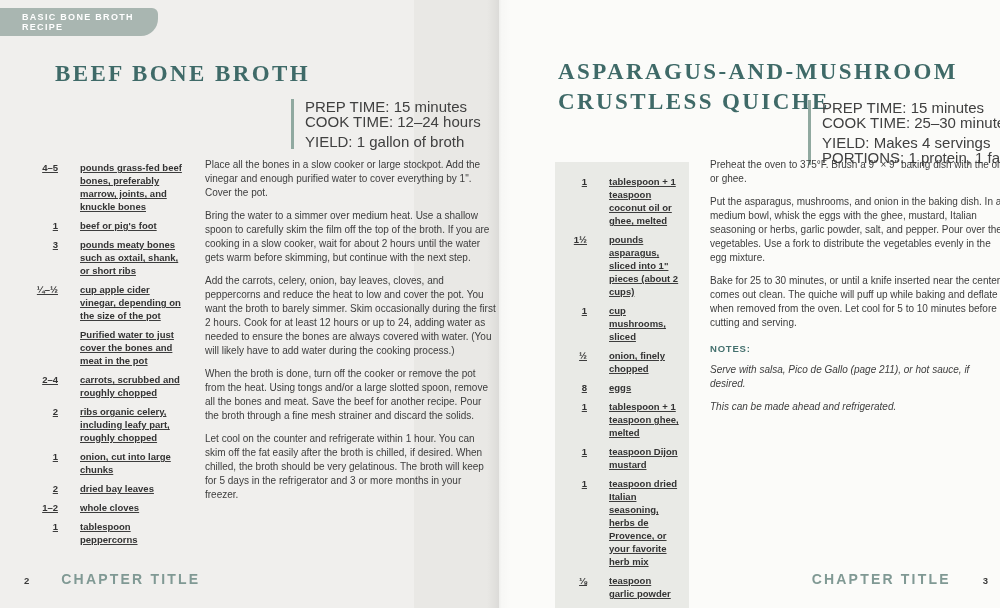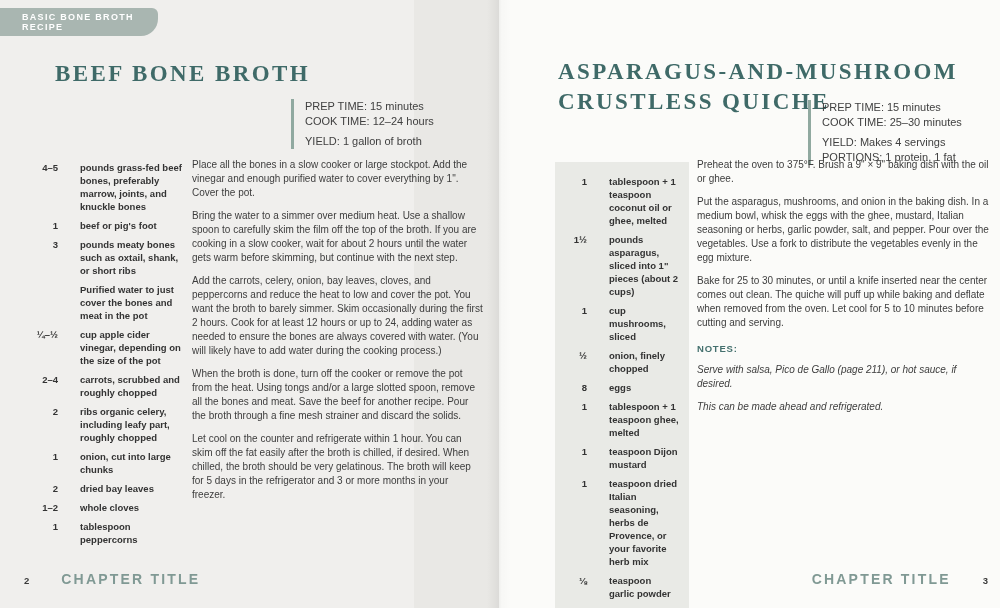--- a/index.html
+++ b/index.html
@@ -31,42 +31,42 @@
     position: absolute;
     font-family: "Liberation Serif", serif; font-weight: 700;
     color: #3f6a68; letter-spacing: 2.4px; font-size: 23px; line-height: 30px;
   }
   .title-left  { left: 55px; top: 44px; }
   .title-right { left: 59px; top: 42px; width: 400px; }
 
   
   .meta-box {
     position: absolute; border-left: 3px solid #90a9a0; padding-left: 11px;
-    font-size: 11px; color: #404040;
+    font-size: 15px; color: #404040;
   }
   .meta-line { line-height: 15px; white-space: nowrap; }
   .meta-gap { height: 5px; }
   .meta-left  { left: 291px; top: 99px;  }
   .meta-right { left: 309px; top: 100px; }
 
   
-  .ingredients { position: absolute; }
+  .ingredients { position: absolute; text-decoration: underline; }
   .ing-left { left: 26px; top: 161px; width: 160px; }
   .ing-right {
     left: 56px; top: 162px; width: 134px;
     background: #e9eae6; padding: 13px 10px 13px 6px;
   }
   .ing-row { display: flex; margin-bottom: 6px; font-weight: bold; color: #333333; font-size: 9.5px; line-height: 13px; }
   .ing-row:last-child { margin-bottom: 0; }
   .ing-qty { flex: none; width: 32px; text-align: right; }
   .ing-right .ing-qty { width: 26px; }
   .ing-text { flex: 1; margin-left: 22px; }
 
   
-  .steps { position: absolute; font-size: 10px; line-height: 14px; color: #3d3d3d; }
+  .steps { position: absolute; font-size: 10px; line-height: 14px; color: #3d3d3d; margin-left: 13px; }
   .steps p { margin: 0 0 9px 0; }
   .steps-left  { left: 192px; top: 158px; width: 292px; }
   .steps-right { left: 198px; top: 158px; width: 292px; }
   .notes-heading {
     color: #44706e; font-weight: bold; font-size: 9.5px; letter-spacing: 0.8px;
     margin: 12px 0 7px 0;
   }
   .note-line { font-style: italic; margin: 0 0 8px 0; }
 
   
@@ -105,26 +105,26 @@
         </div>
       <div class="ing-row">
           <span class="ing-qty">1</span>
           <span class="ing-text">beef or pig's foot</span>
         </div>
       <div class="ing-row">
           <span class="ing-qty">3</span>
           <span class="ing-text">pounds meaty bones such as oxtail, shank, or short ribs</span>
         </div>
       <div class="ing-row">
+          <span class="ing-qty">¼–½</span>
+          <span class="ing-text">cup apple cider vinegar, depending on the size of the pot</span>
+        </div>
+      <div class="ing-row">
           <span class="ing-qty"></span>
           <span class="ing-text">Purified water to just cover the bones and meat in the pot</span>
-        </div>
-      <div class="ing-row">
-          <span class="ing-qty">¼–½</span>
-          <span class="ing-text">cup apple cider vinegar, depending on the size of the pot</span>
         </div>
       <div class="ing-row">
           <span class="ing-qty">2–4</span>
           <span class="ing-text">carrots, scrubbed and roughly chopped</span>
         </div>
       <div class="ing-row">
           <span class="ing-qty">2</span>
           <span class="ing-text">ribs organic celery, including leafy part, roughly chopped</span>
         </div>
       <div class="ing-row">

